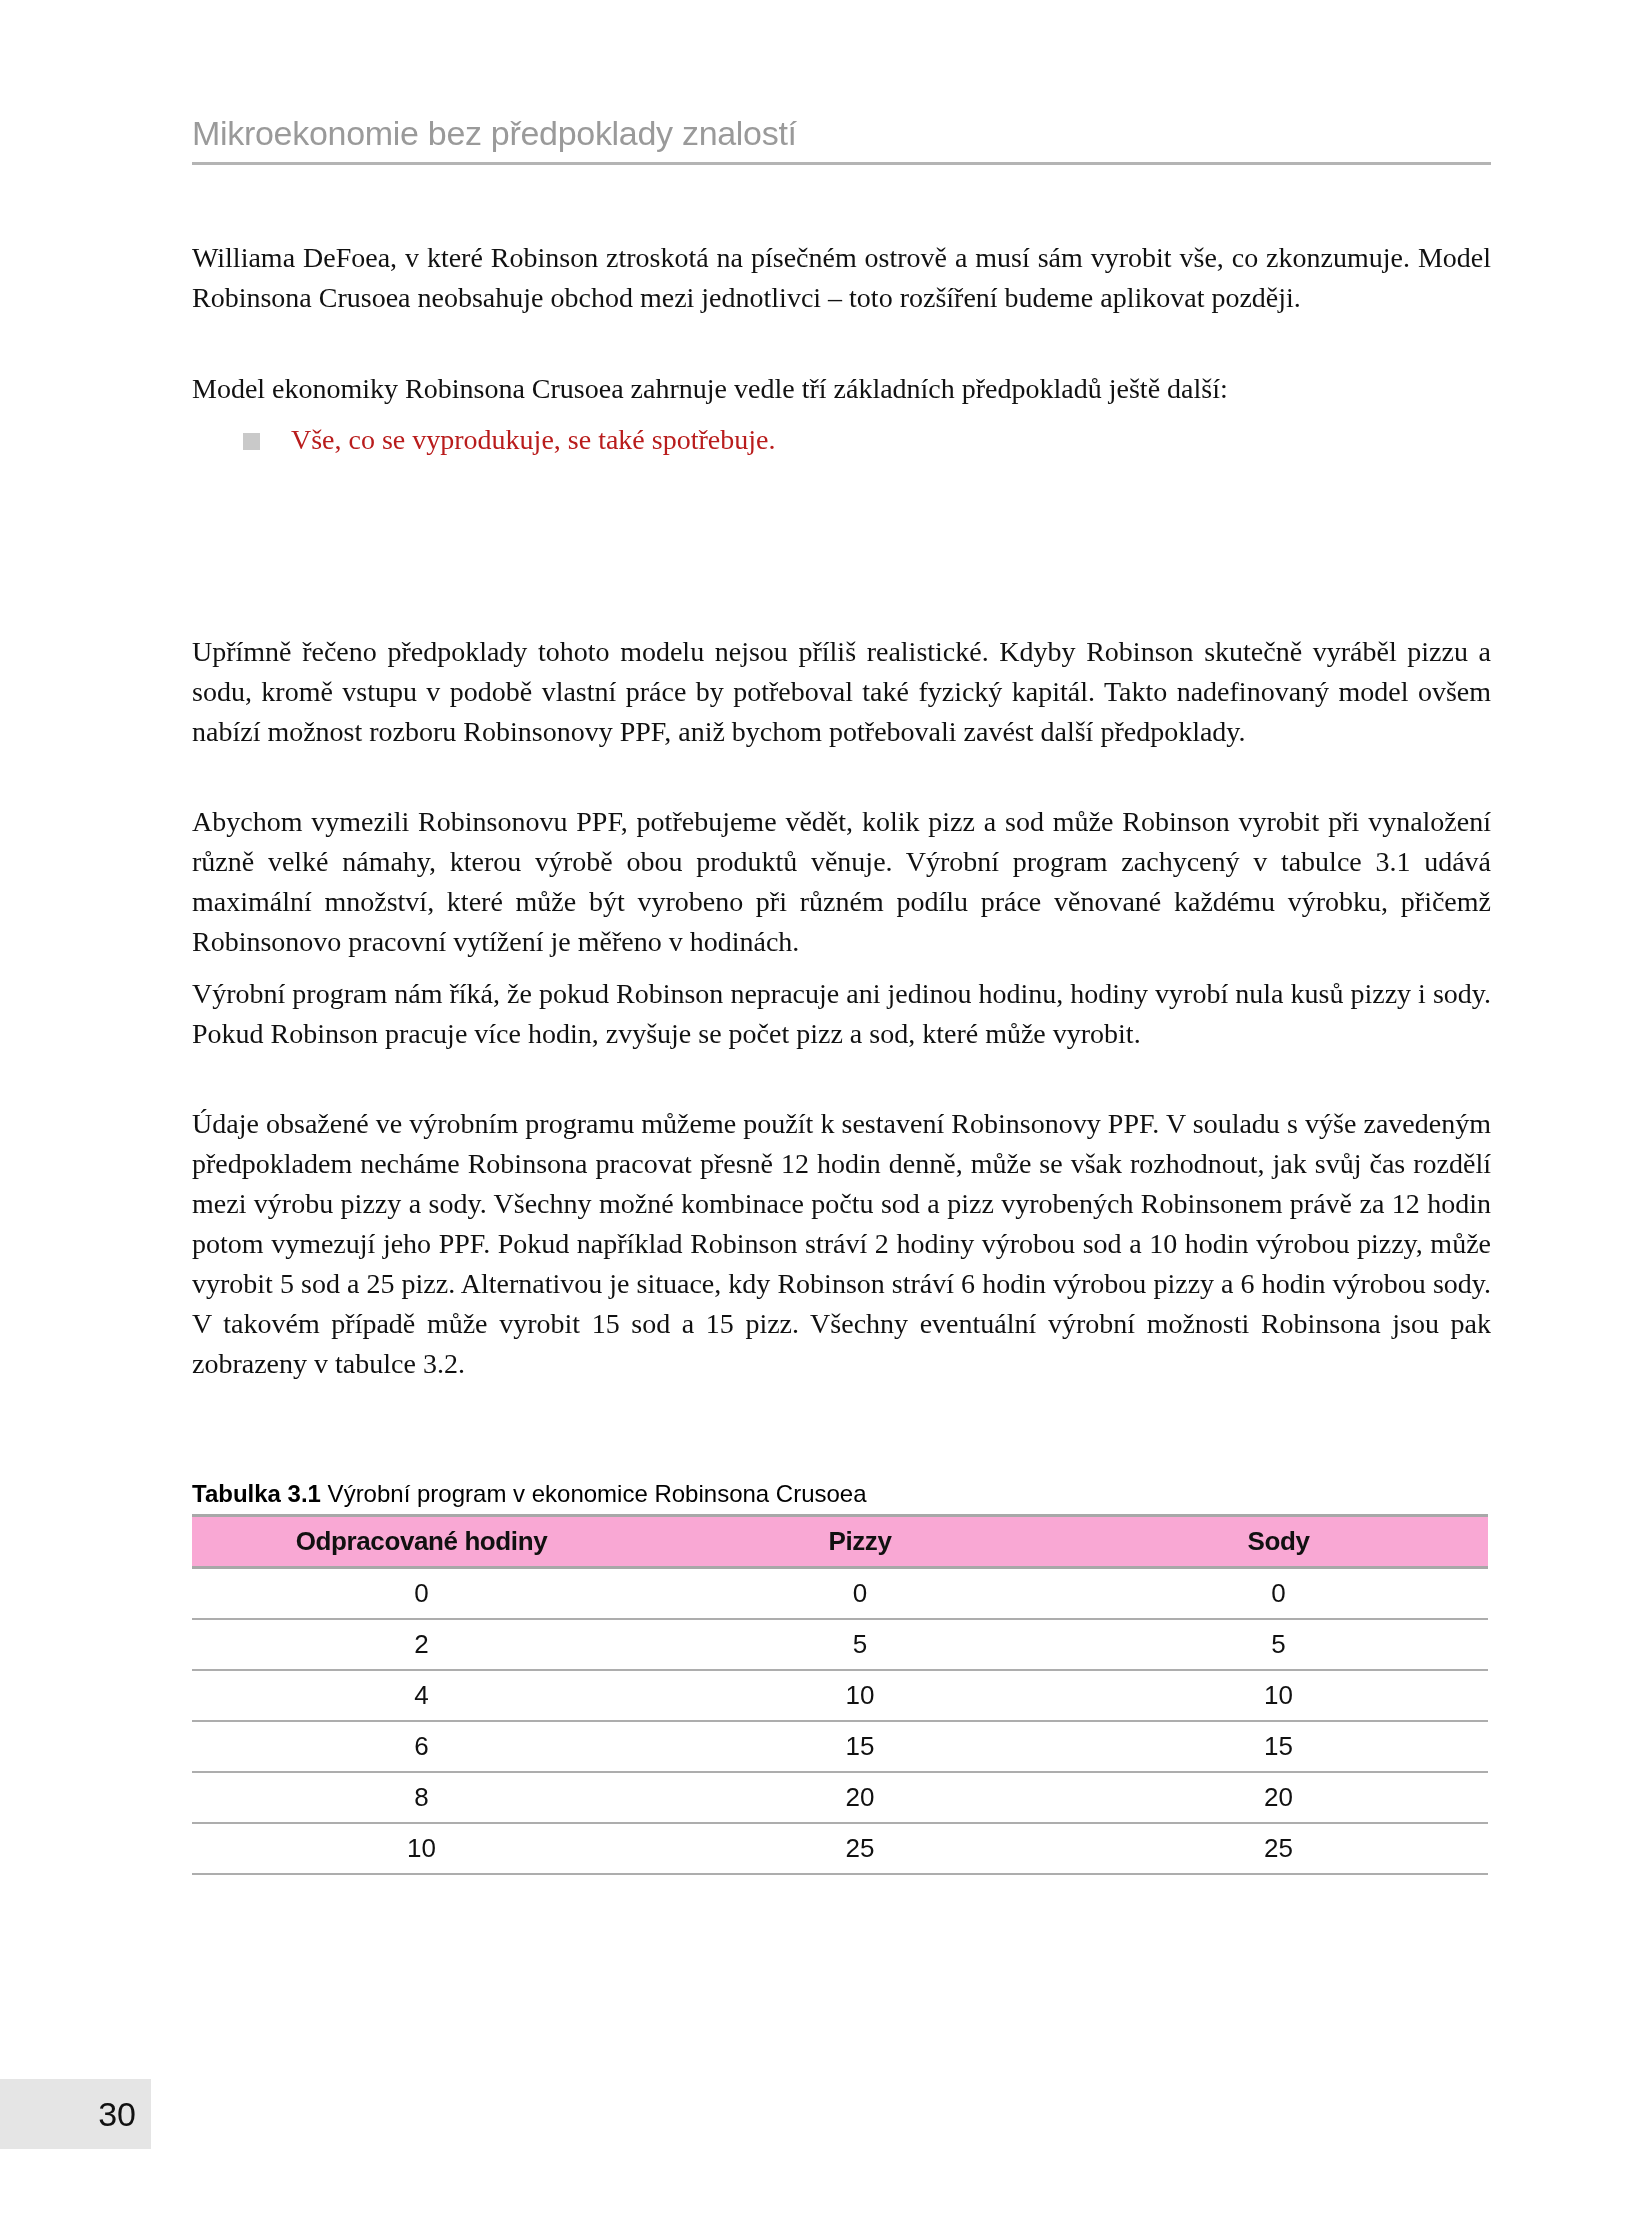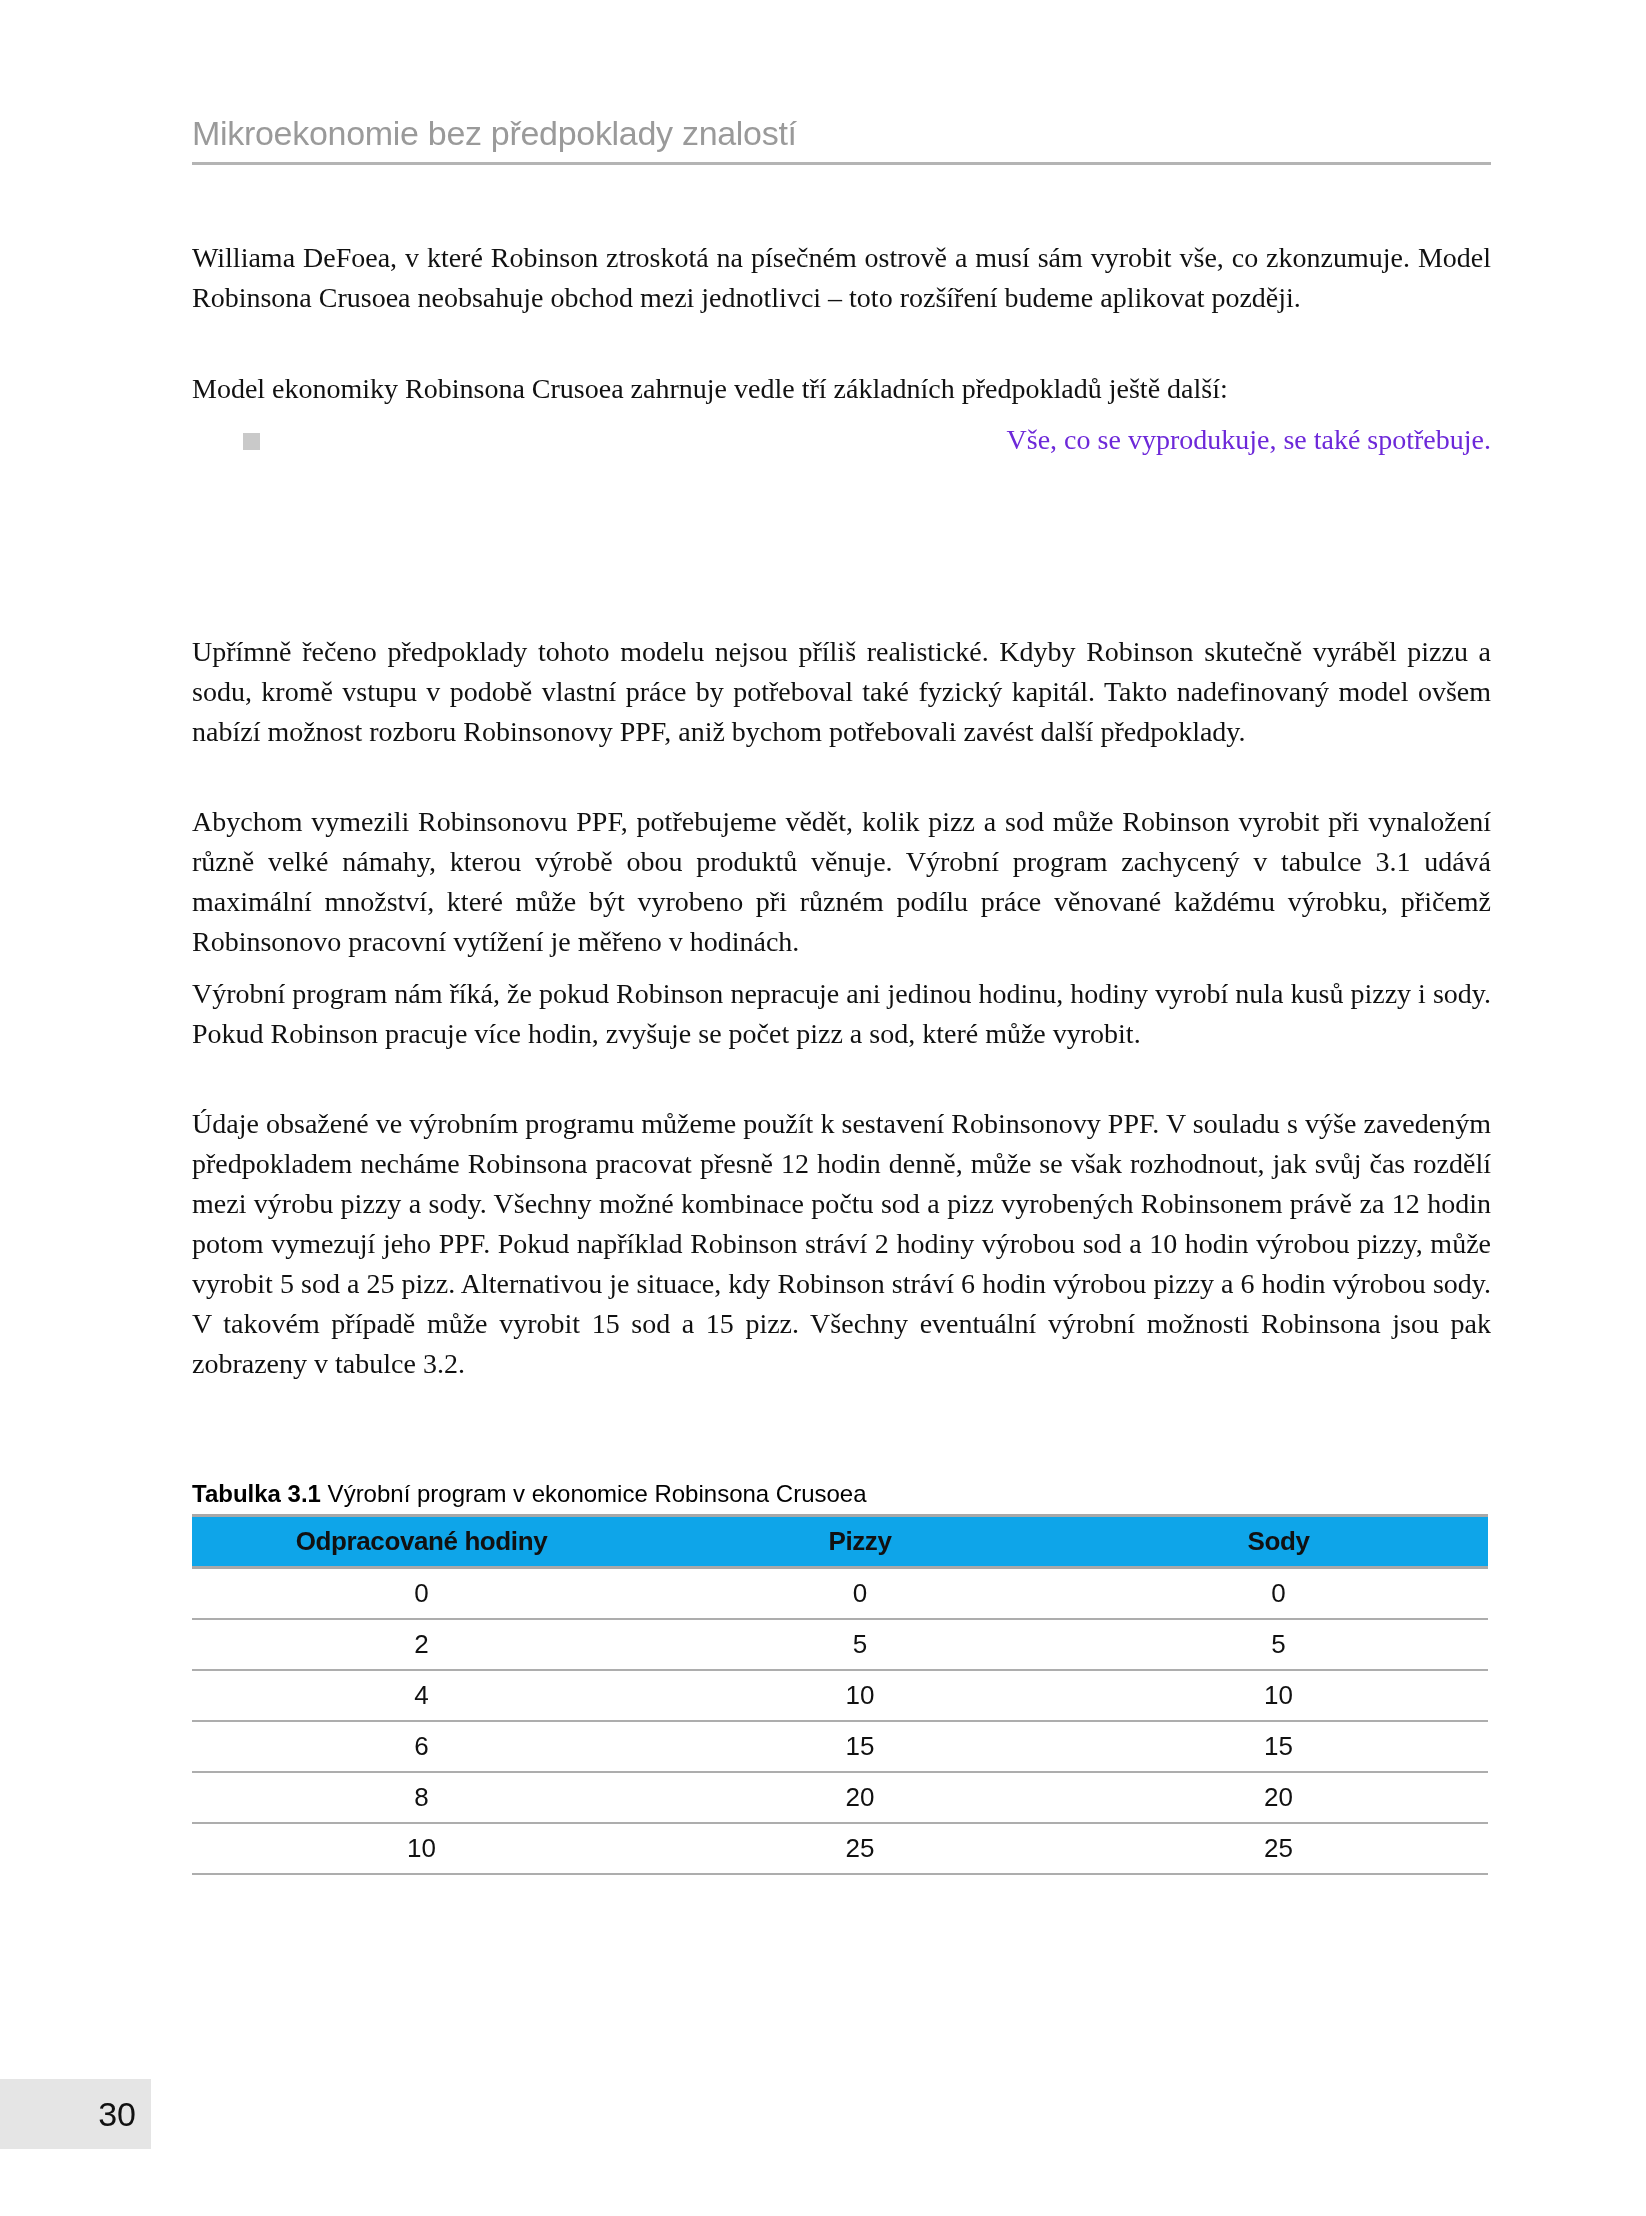--- a/index.html
+++ b/index.html
@@ -12,37 +12,37 @@
   }
   .head-rule { left:192px; top:162px; width:1299px; height:2.5px; background:#b4b4b4; }
   .body-text {
     left:192px; width:1299px;
     font-family:"Liberation Serif", serif; font-size:28px; color:#111;
     line-height:40px; text-align:justify; margin:0;
   }
   .bullets { left:192px; width:1299px; margin:0; padding:0; list-style:none; }
   .bullet {
     position:relative; padding-left:99px; height:50px; line-height:50px;
-    font-family:"Liberation Serif", serif; font-size:28px; color:#6d28d9;text-align:right;
+    font-family:"Liberation Serif", serif; font-size:28px; color:#b91c1c;
   }
   .bullet-square {
     position:absolute; left:51px; top:17.6px; width:17px; height:17px; background:#c9c9c9;
   }
   .caption {
     left:192px; top:1466px; width:1299px; line-height:40px;
     font-family:"Liberation Sans", sans-serif; font-size:24px; color:#000000;margin-top:8px;
   }
   .caption b { font-weight:bold; }
   .tbl { left:192px; top:1514px; width:1296px; border-collapse:collapse; }
   .tbl th, .tbl td {
     font-family:"Liberation Sans", sans-serif; font-size:26px; color:#111;
     text-align:center; padding:0;
   }
   .tbl th {
-    background:#0ea5e9; height:49px; font-weight:bold; letter-spacing:-0.4px;
+    background:#f9a8d4; height:49px; font-weight:bold; letter-spacing:-0.4px;
     border-top:3.4px solid #a8a8a8; border-bottom:3.4px solid #a8a8a8;
   }
   .tbl td { height:49px; border-bottom:2.5px solid #adadad; }
   .col-hours { width:459px; }
   .col-pizza { width:418px; }
   .col-soda { width:419px; }
   .page-box {
     left:0; top:2079px; width:151px; height:70px; background:#e5e5e5;
   }
   .page-num {

